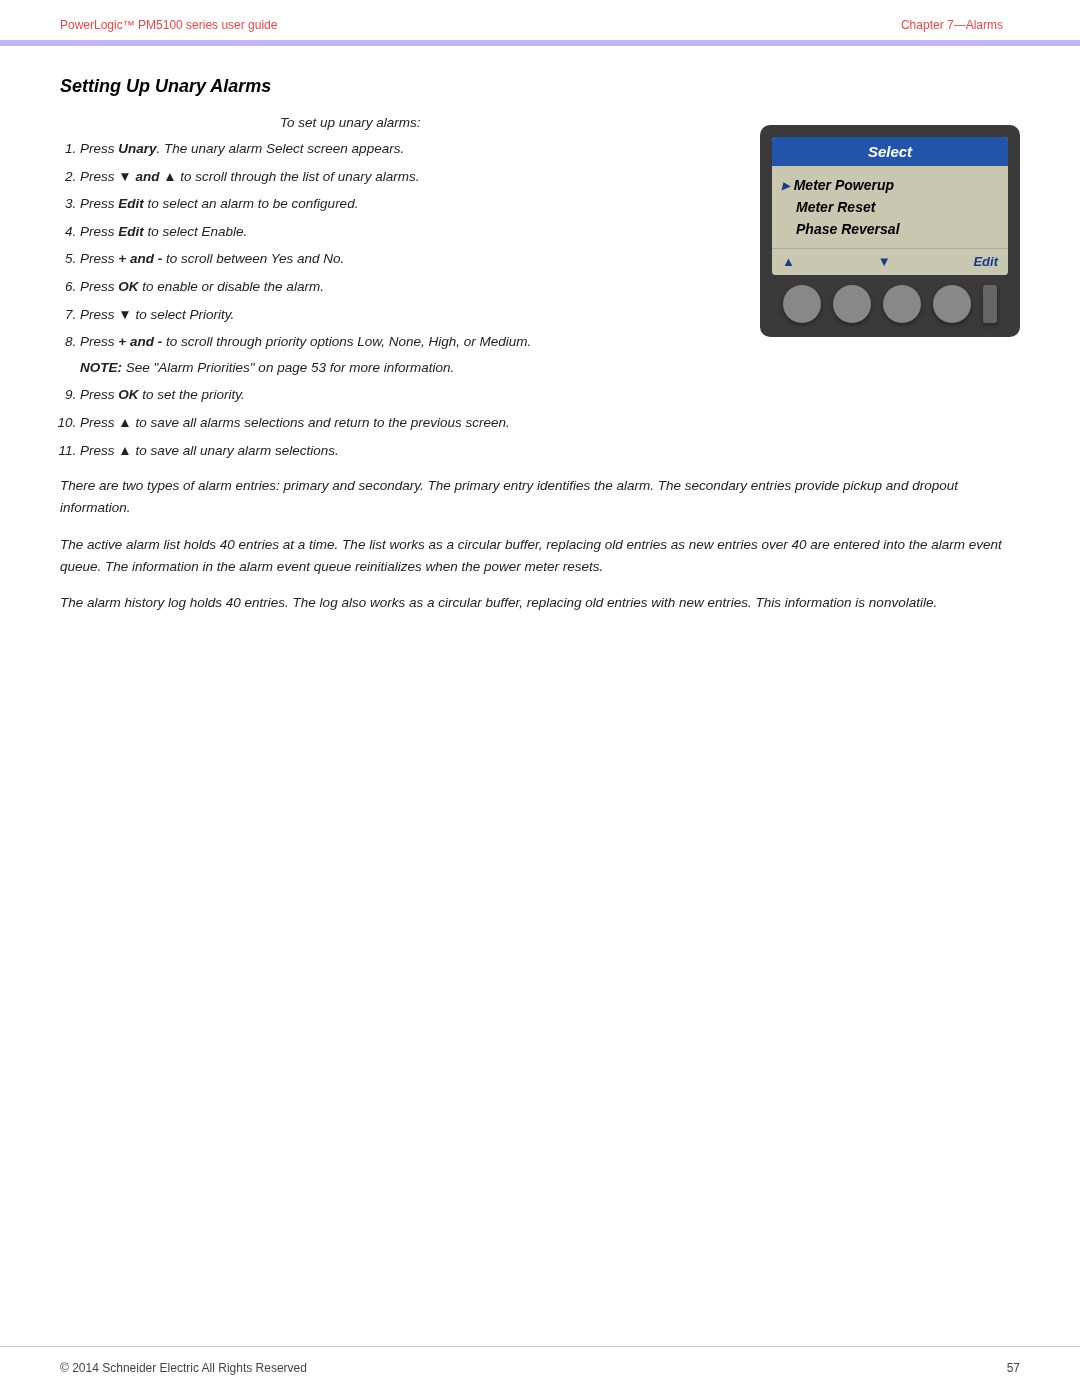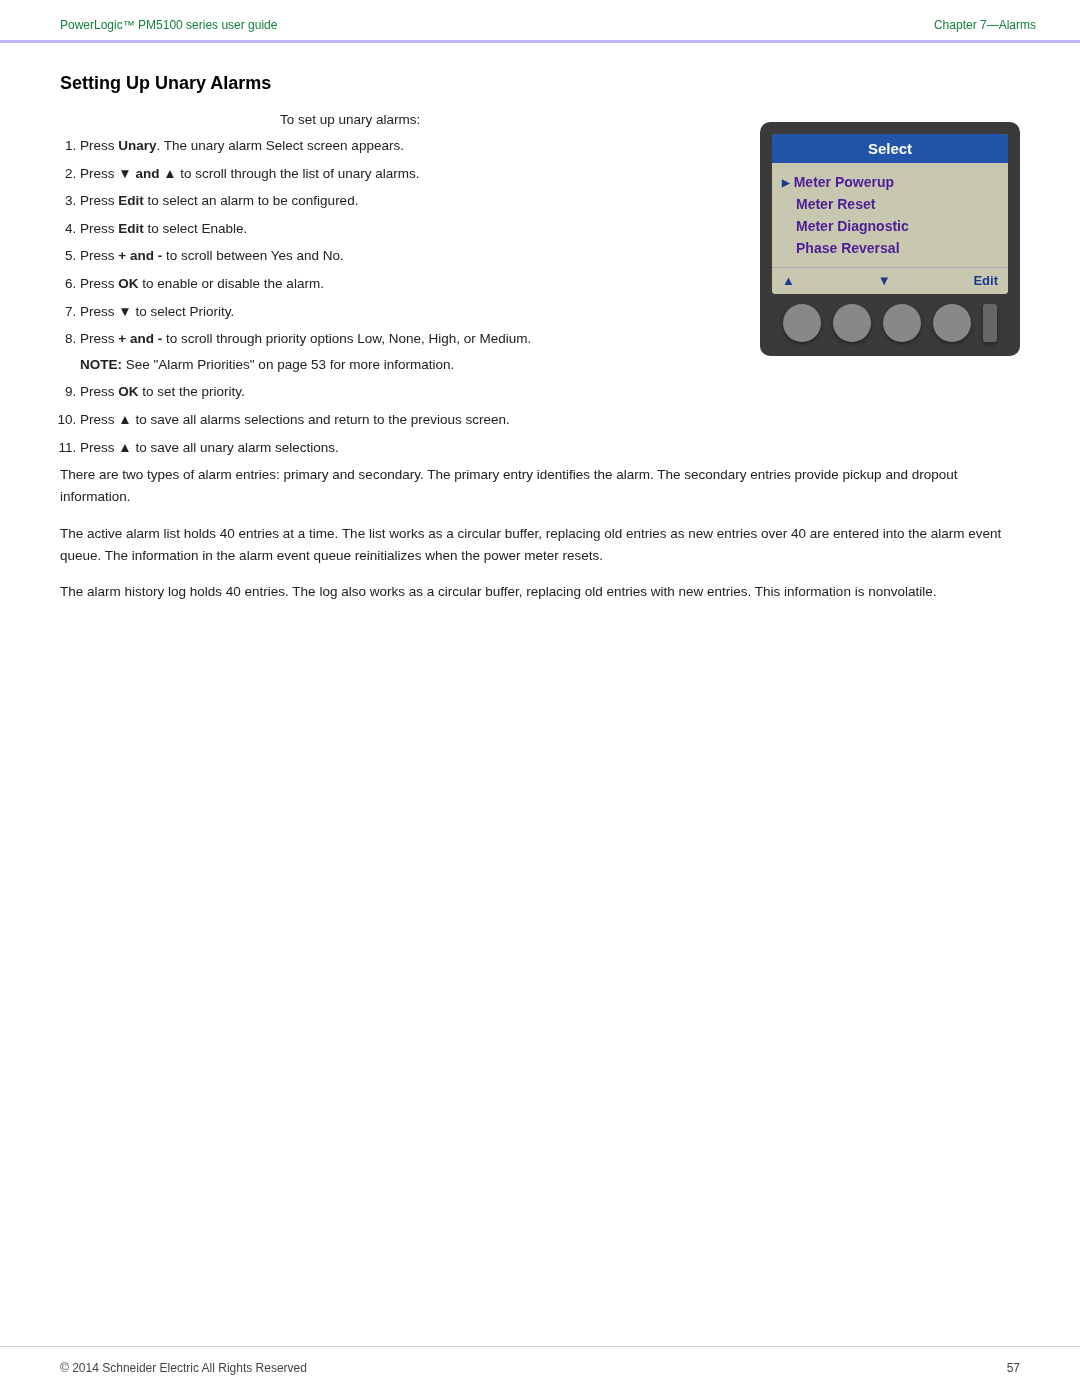--- a/index.html
+++ b/index.html
@@ -11,29 +11,30 @@
       font-family: Arial, Helvetica, sans-serif;
       font-size: 14px;
       color: #222;
       position: relative;
     }
 
     
     .page-header {
       display: flex;
       justify-content: space-between;
-      padding: 18px 44px 8px 60px;
-      border-bottom: 3px solid #c4b5fd;
+      padding: 18px 77px 8px 60px;
+      border-bottom: 6px solid #c4b5fd;
       font-size: 12px;
-      color: #15803d;
+      color: #ef4444;
     }
 
     
     .content {
       padding: 30px 60px 40px 60px;
+      font-style: italic;
     }
 
     
     .section-title-small {
       font-size: 18px;
       font-weight: bold;
       color: #000;
       margin-bottom: 18px;
     }
 
@@ -107,21 +108,21 @@
       padding: 6px 0;
     }
 
     .screen-list {
       padding: 8px 10px;
       background: #c8c8b0;
     }
 
     .screen-list-item {
       font-size: 14px;
-      color: #4c1d95;
+      color: #000000;
       font-weight: bold;
       padding: 3px 0;
       display: flex;
       align-items: center;
       gap: 4px;
     }
 
     .screen-list-item.active::before {
       content: '▶';
       font-size: 10px;
@@ -178,20 +179,21 @@
       color: #000;
       margin-top: 48px;
       margin-bottom: 20px;
     }
 
     .body-paragraph {
       font-size: 13.5px;
       line-height: 1.65;
       color: #222;
       margin-bottom: 14px;
+      margin-top: 8px;
     }
 
     
     .page-footer {
       position: absolute;
       bottom: 8px;
       left: 0;
       right: 0;
       display: flex;
       justify-content: space-between;
@@ -257,21 +259,20 @@
       </ol>
     </div>
 
     <div class="device-panel">
       <div class="device-screen-outer">
         <div class="device-screen-inner">
           <div class="screen-header">Select</div>
           <div class="screen-list">
             <div class="screen-list-item active">Meter Powerup</div>
             <div class="screen-list-item">Meter Reset</div>
-            <div class="screen-list-item">Meter Diagnostic</div>
             <div class="screen-list-item">Phase Reversal</div>
           </div>
           <div class="screen-footer">
             <span class="screen-footer-btn">▲</span>
             <span class="screen-footer-btn">▼</span>
             <span class="screen-footer-btn">Edit</span>
           </div>
         </div>
         <div class="device-buttons-row">
           <div class="device-btn-circle"></div>

